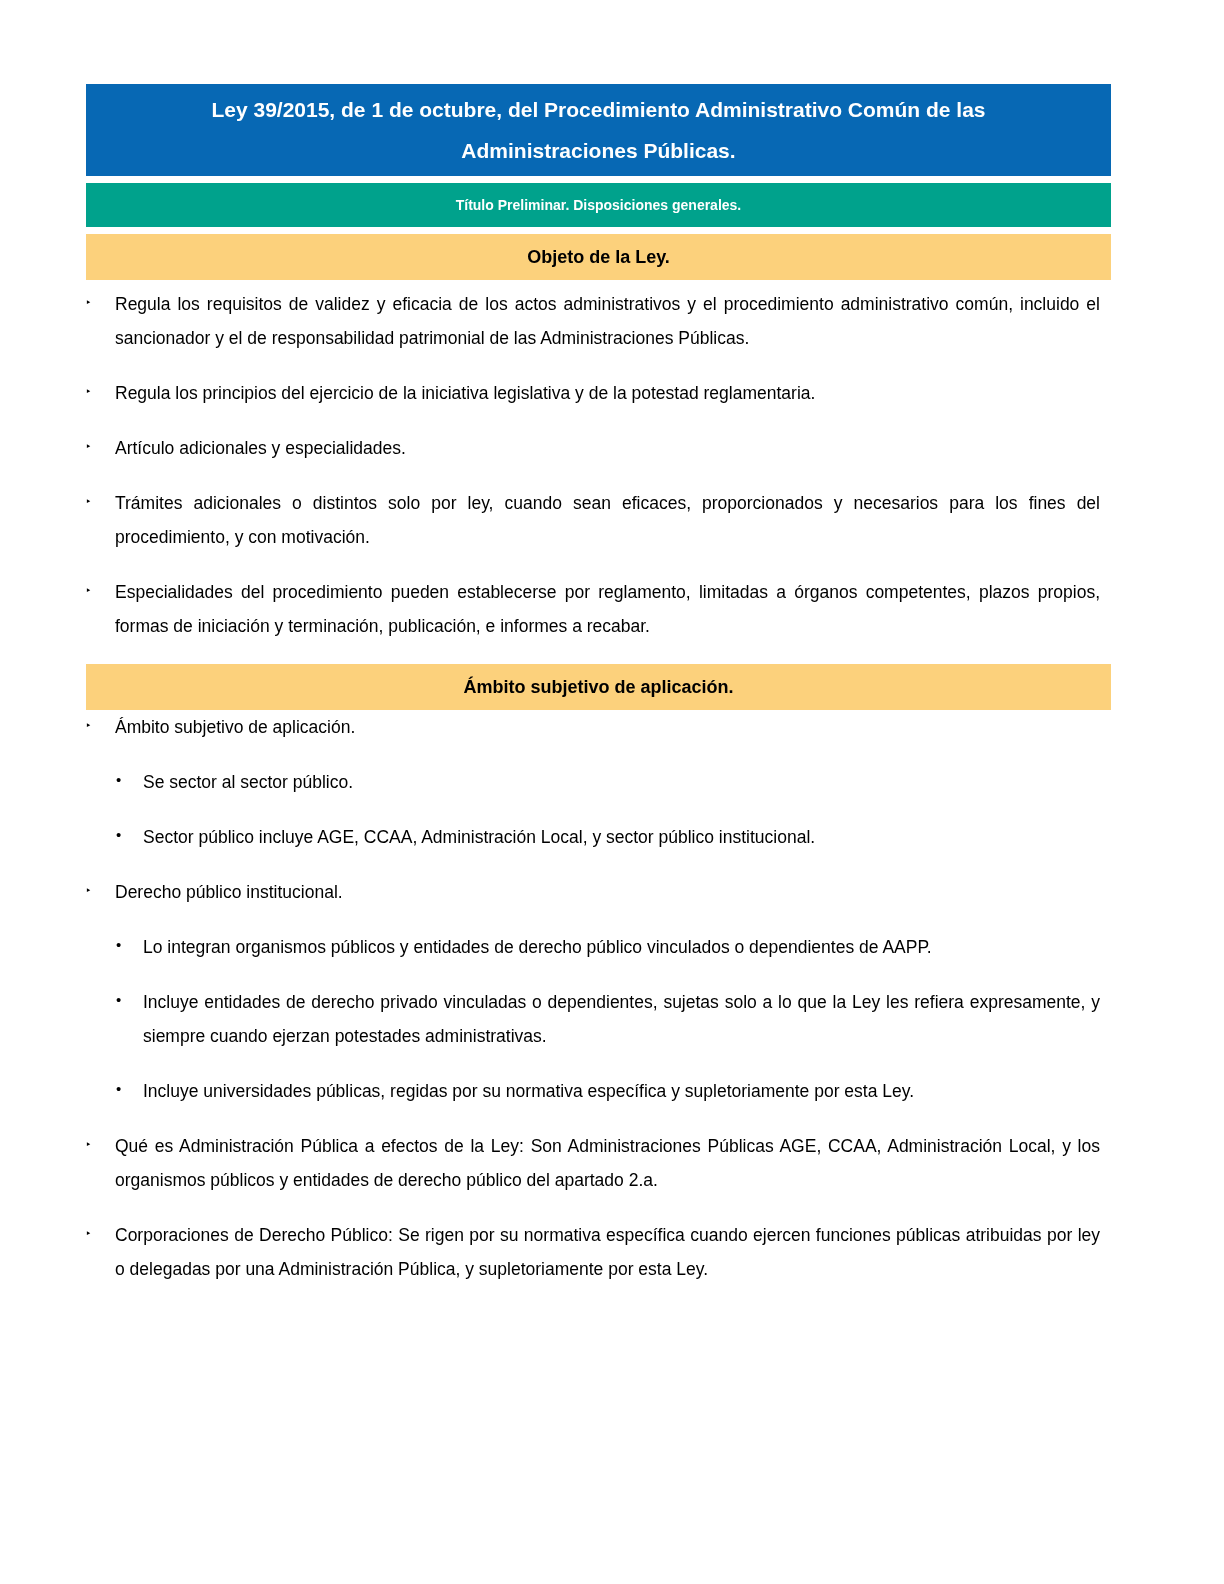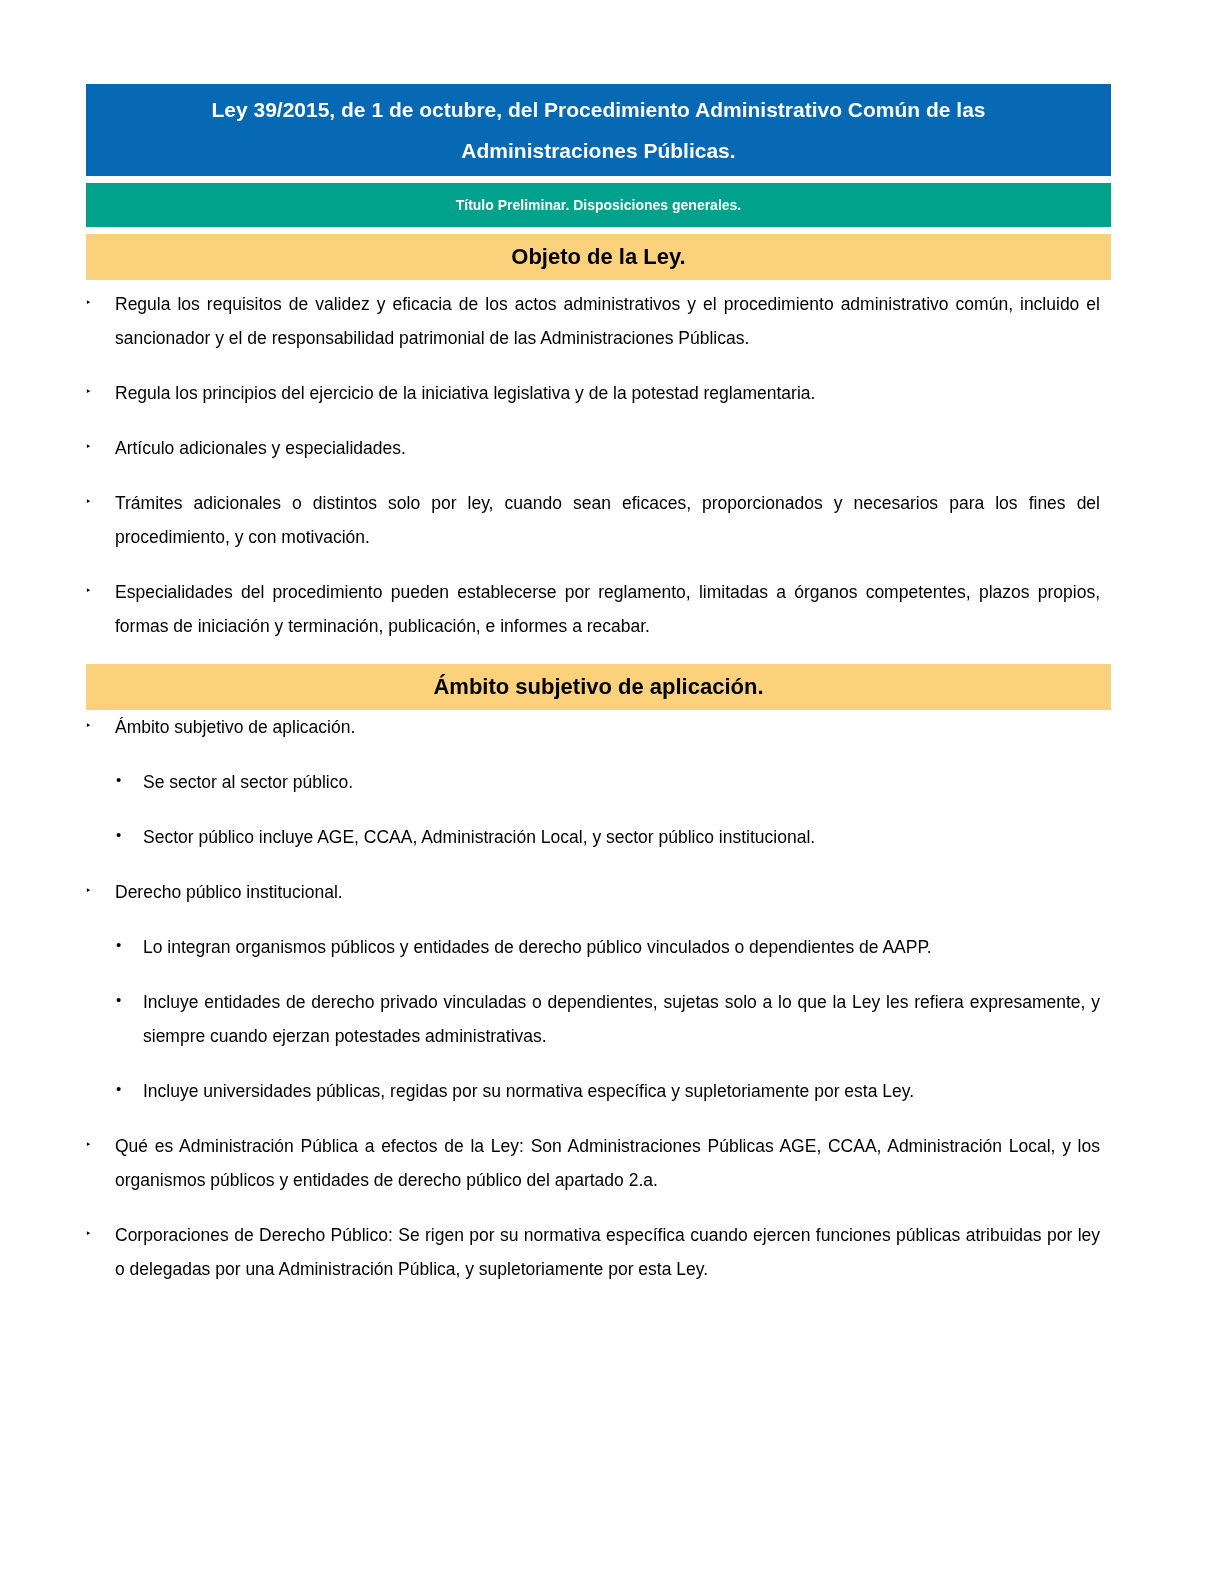--- a/index.html
+++ b/index.html
@@ -40,21 +40,21 @@
   .banner-teal {
     background: #00A28C;
     color: #ffffff;
     font-size: 14px;
     line-height: 44px;
     min-height: 44px;
   }
   .banner-yellow {
     background: #FCD17C;
     color: #000000;
-    font-size: 22px;
+    font-size: 18px;
     line-height: 46px;
     min-height: 46px;
   }
   .banner-yellow.second { margin-top: 21px; margin-bottom: 0; }
   h2.article-heading {
     font-size: 17.5px;
     font-weight: bold;
     line-height: 30px;
     margin: 25px 0 17px 0;
   }

